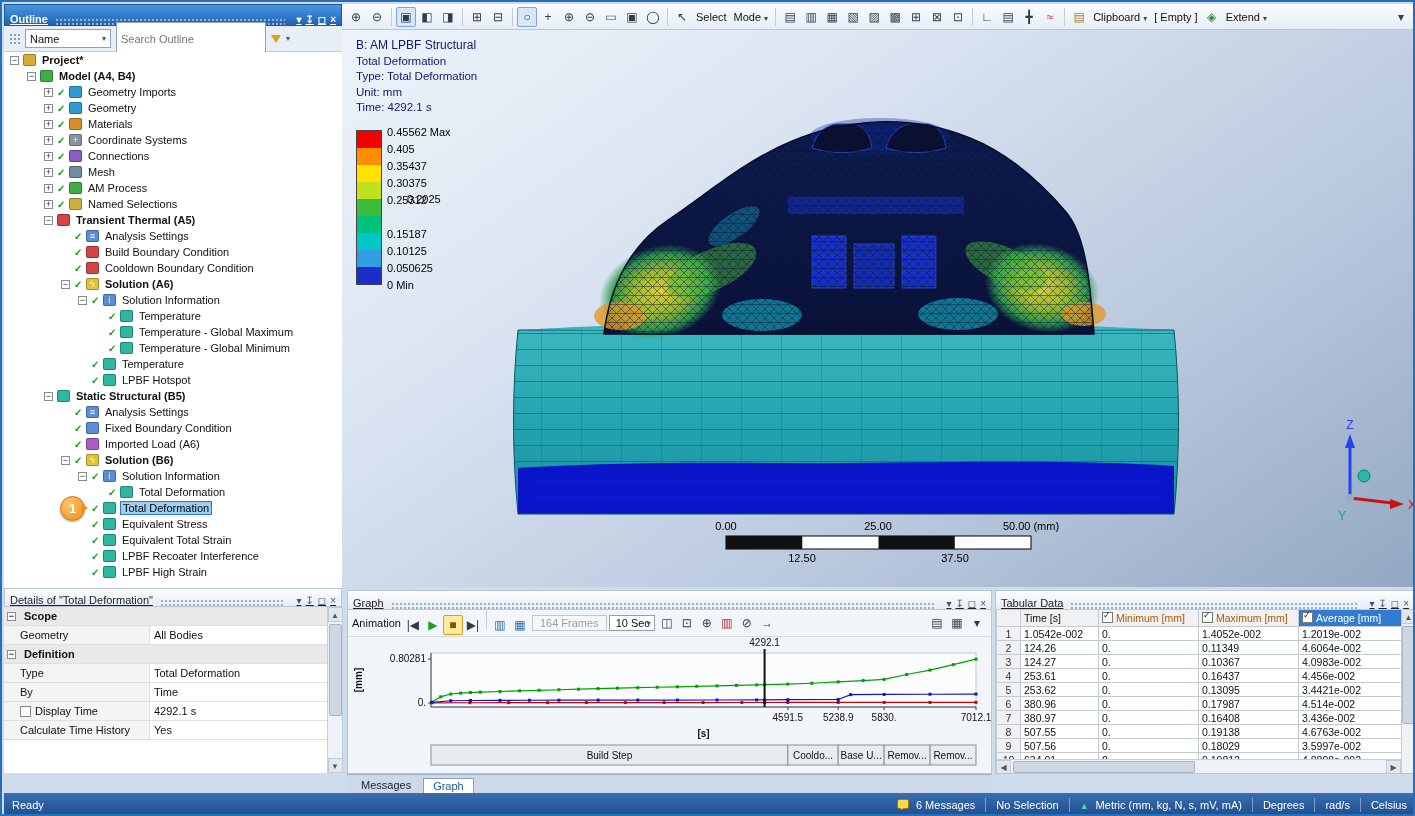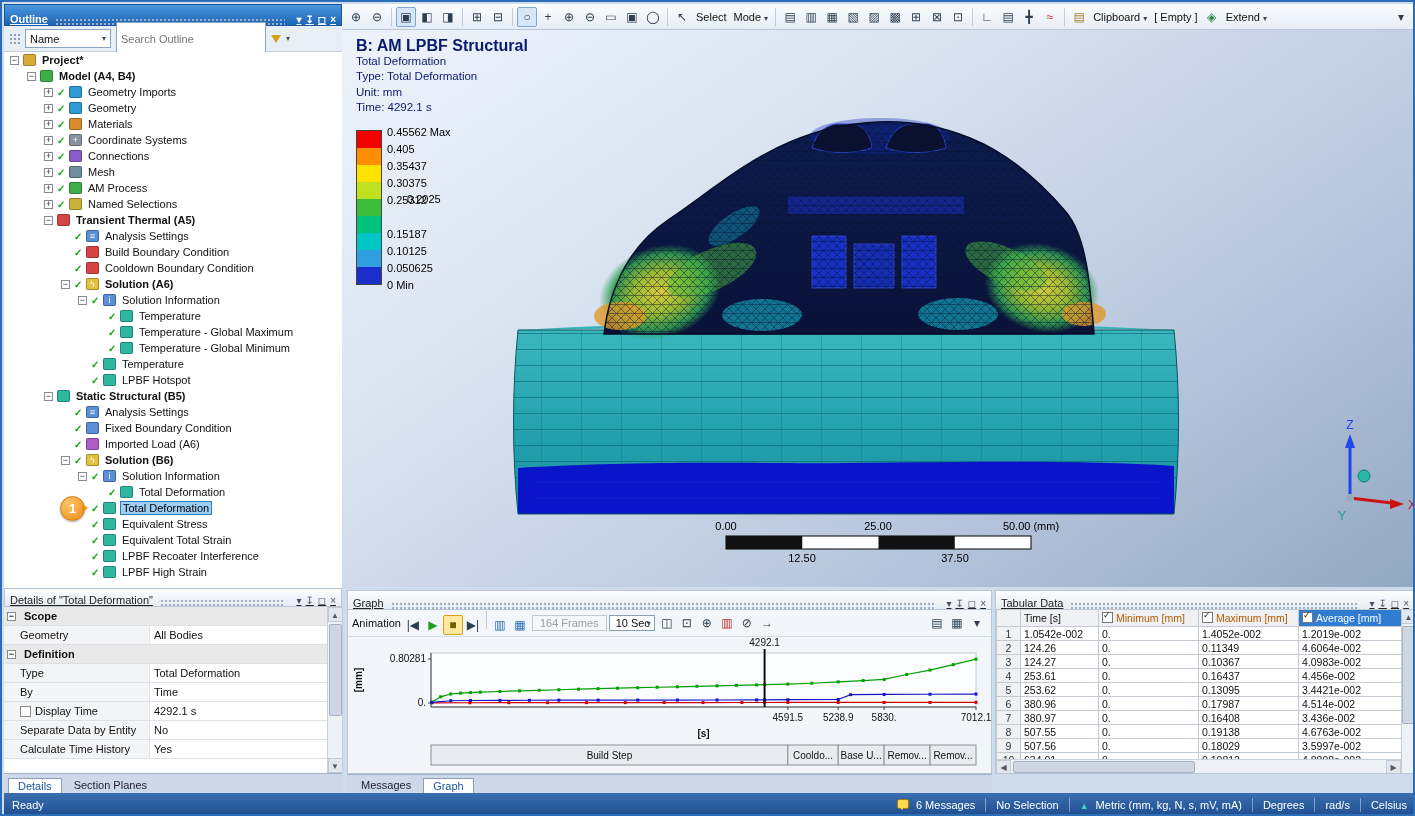--- a/index.html
+++ b/index.html
@@ -59,21 +59,21 @@
         background:radial-gradient(circle at 35% 30%,#ffc46a,#f08c12);border:1px solid #c87a10;color:#fff;
         font-weight:bold;font-size:13px;display:flex;align-items:center;justify-content:center;z-index:5;
         box-shadow:0 1px 2px rgba(0,0,0,.35);}
   .badge::after{content:"";position:absolute;right:-8px;top:7px;border:4px solid transparent;
         border-left:6px solid #f08c12;}
 
   
   #viewport{left:340px;top:28px;width:1073px;height:557px;
         background:linear-gradient(145deg,#eef3fa 0%,#dbe5f2 30%,#bccadf 65%,#93a8c3 100%);overflow:hidden;}
   #annotation{left:14px;top:8px;color:#0a1a6e;line-height:15.5px;font-size:11.5px;z-index:3;}
-  #annotation .t{font-weight:bold;font-size:16px;}
+  #annotation .t{font-weight:normal;font-size:12px;}
   #legend{left:14px;top:100px;width:130px;height:170px;z-index:3;}
   .lg-bands{position:absolute;left:0;top:0;width:24px;border:1px solid #444;box-sizing:content-box;}
   .lg-band{width:24px;height:17px;}
   .lg-label{position:absolute;left:31px;font-size:11px;color:#000;white-space:nowrap;}
   #model-svg{left:0;top:0;width:1073px;height:557px;z-index:1;}
 
   
   #details-header{left:2px;top:586px;width:338px;}
   #details-grid{left:2px;top:605px;width:338px;height:166px;background:#fff;border-right:1px solid #c2cedc;overflow:hidden;}
   .dg-row{display:flex;height:18px;line-height:18px;border-bottom:1px solid #dde1e6;font-size:11px;}
@@ -576,41 +576,31 @@
       </div>
       <div class="dg-row">
         <span class="dg-name">
           <span class="cbx"></span>
           <span>Display Time</span>
         </span>
         <span class="dg-val">4292.1 s</span>
       </div>
       <div class="dg-row">
         <span class="dg-name">
-          <span>Separate Data by Entity</span>
-        </span>
-        <span class="dg-val">No</span>
-      </div>
-      <div class="dg-row">
-        <span class="dg-name">
           <span>Calculate Time History</span>
         </span>
         <span class="dg-val">Yes</span>
       </div>
       <div class="vscroll">
         <div class="sarr">▲</div>
         <div class="sthumb" style="height: 90px;"></div>
         <div class="sarr" style="margin-top: auto;">▼</div>
       </div>
     </div>
 
-  <div class="abs tabrow" style="left:2px;top:771px;width:338px;height:20px;" id="details-tabs">
-      <span class="btab on">Details</span>
-      <span class="btab">Section Planes</span>
-    </div>
 
   <div id="graph-panel" class="abs">
     <div class="phdr" style="border-left:none;border-top:none;border-right:none">
       <span>Graph</span>
       <span class="dots"></span>
       <span class="pico">▾</span>
       <span class="pico">↧</span>
       <span class="pico">◻</span>
       <span class="pico">×</span>
     </div>

